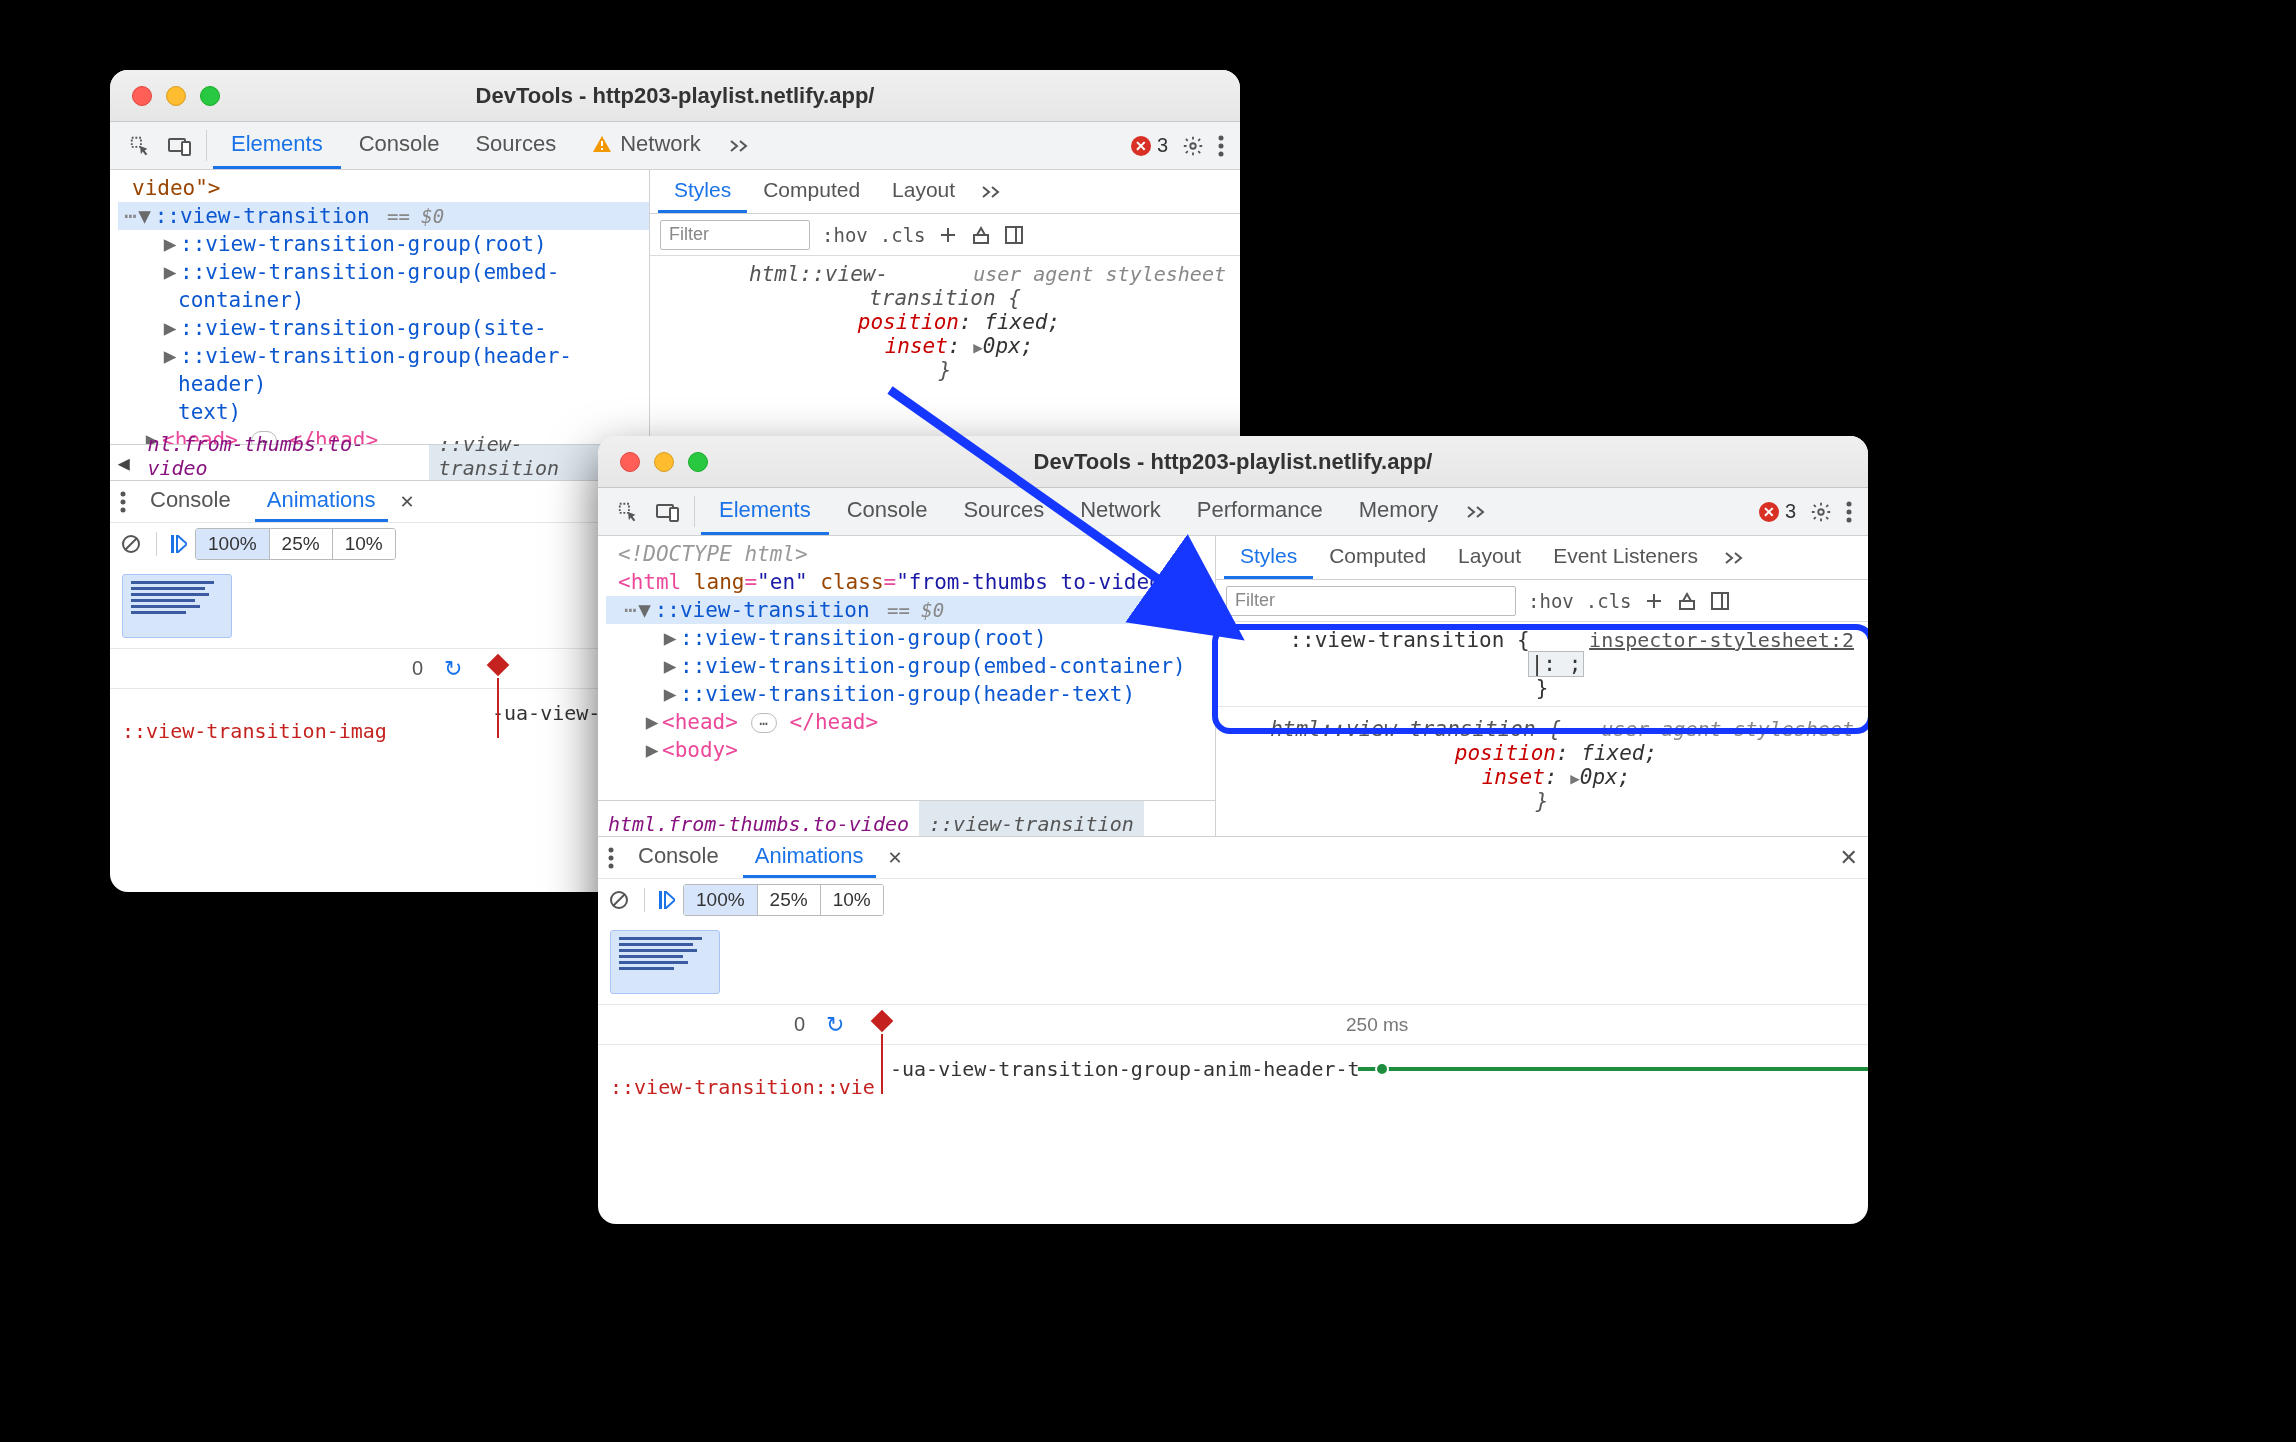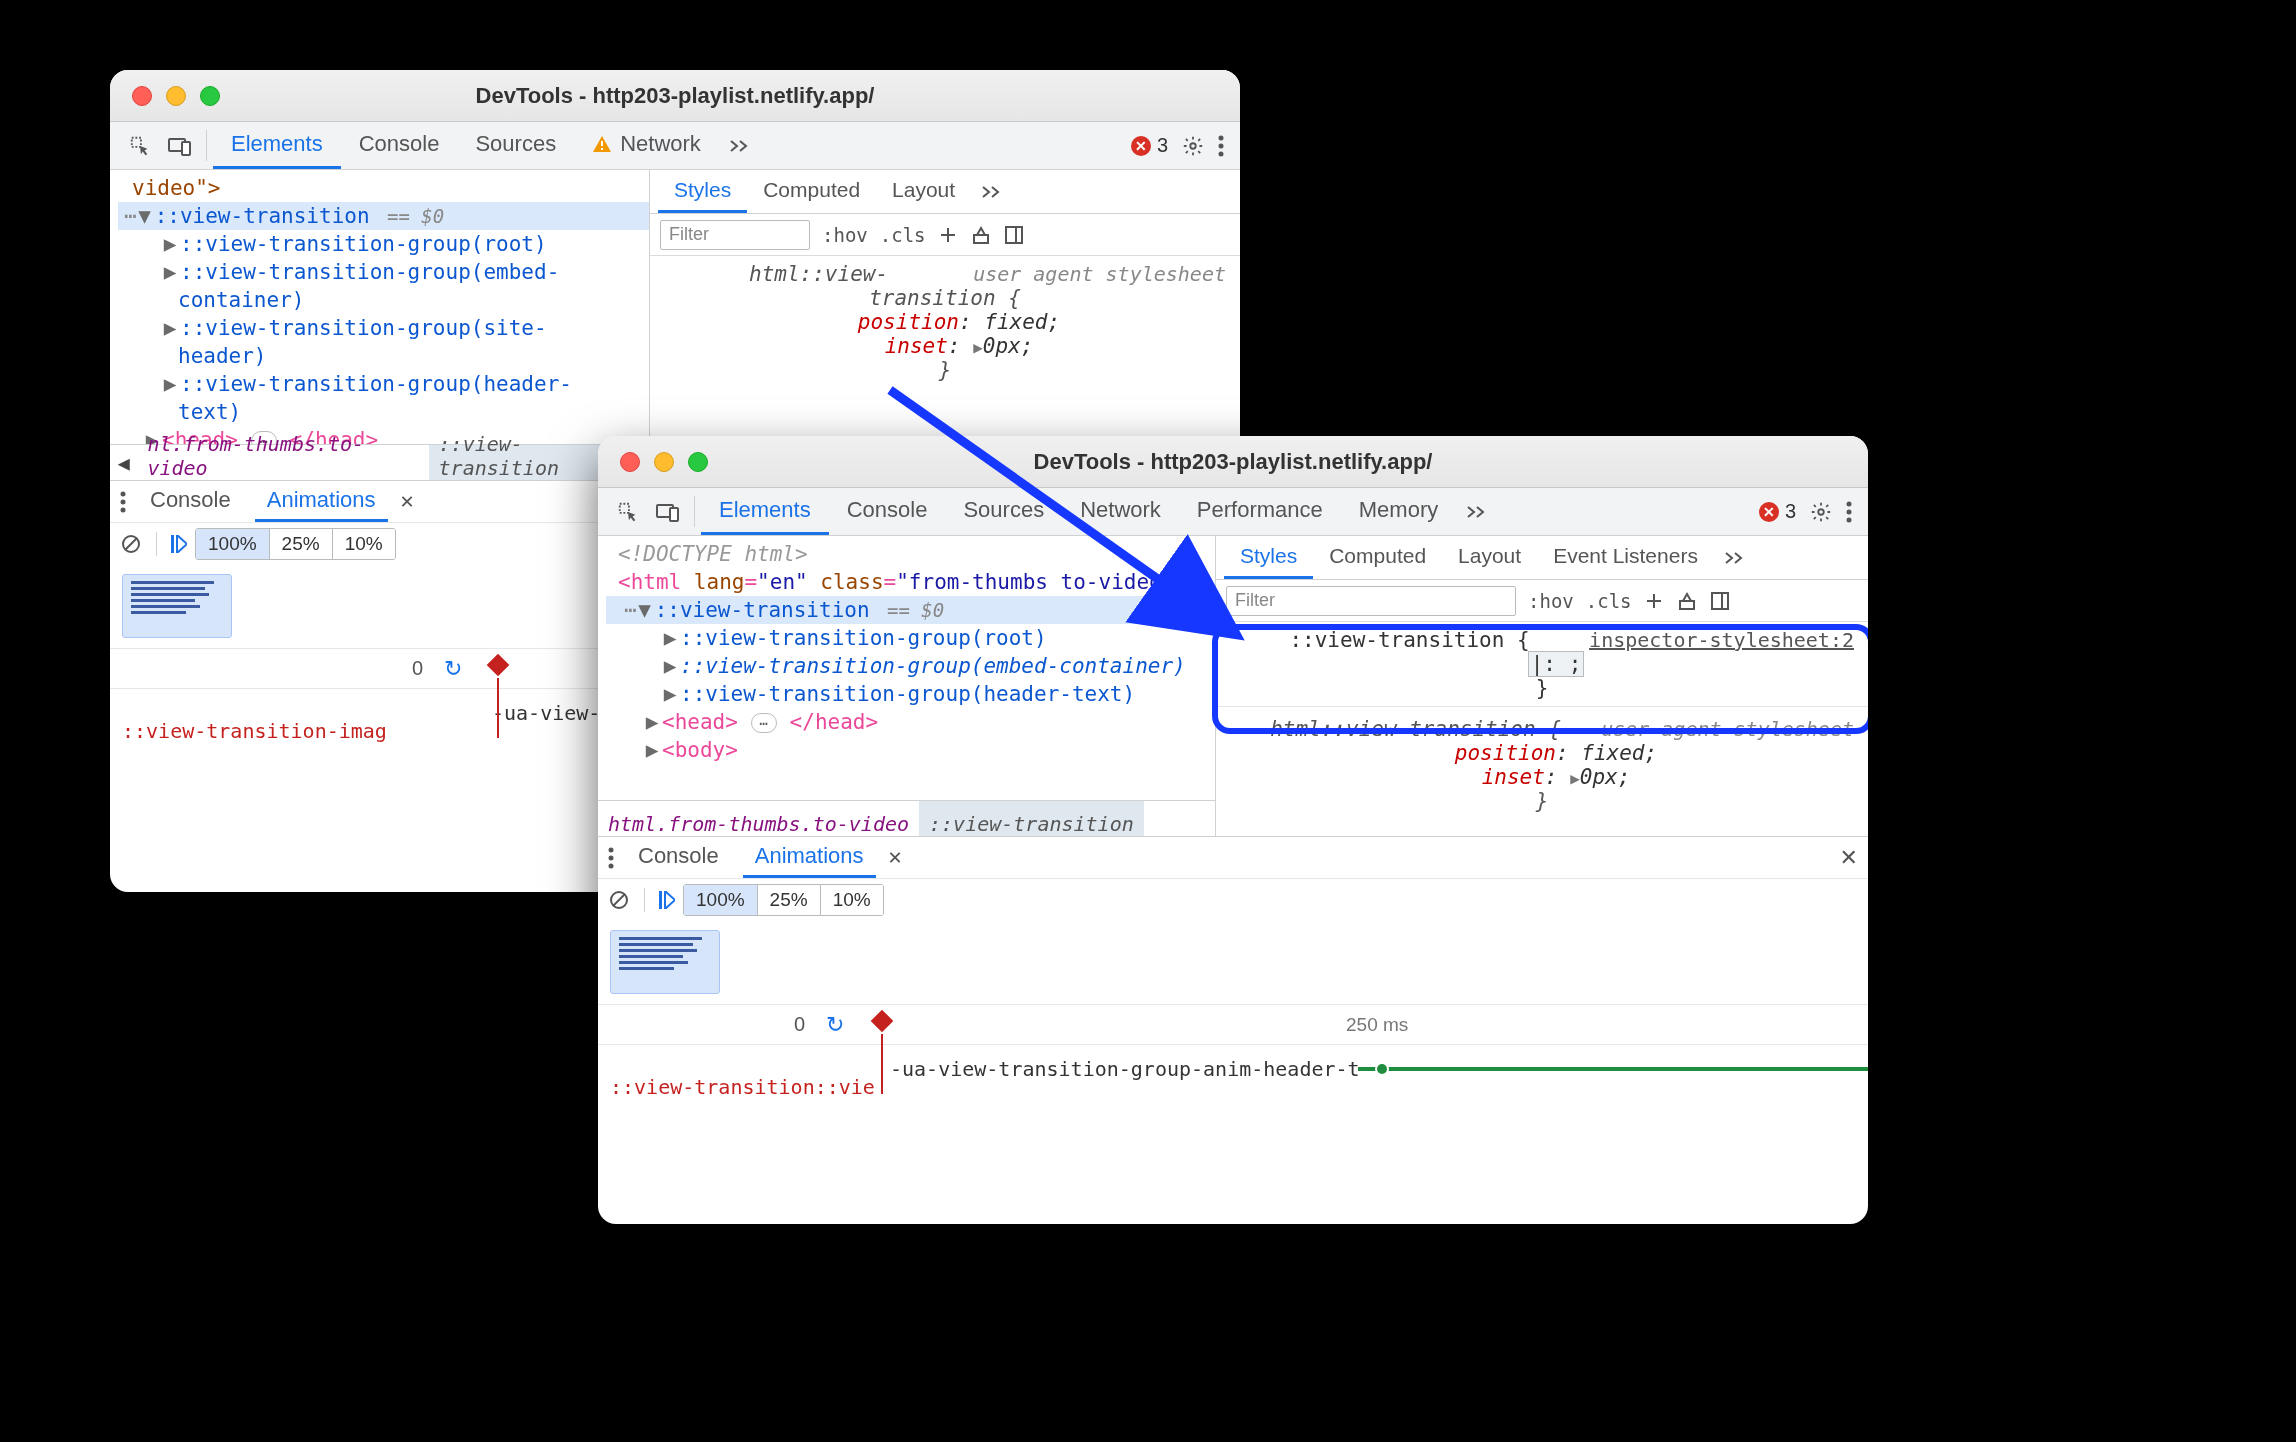--- a/index.html
+++ b/index.html
@@ -219,22 +219,22 @@
     <div class="dom-pane" style="width:540px;">
       <div class="dom-tree mono">
         <div class="line" style="padding-left:14px;"><span class="attr">video"&gt;</span></div>
         <div class="line sel" style="padding-left:6px;">
           <span style="color:#888;">⋯</span><span class="tri">▼</span><span class="pseudo">::view-transition</span><span class="eqd"> == $0</span>
         </div>
         <div class="line" style="padding-left:44px;"><span class="tri">▶</span><span class="pseudo">::view-transition-group(root)</span></div>
         <div class="line" style="padding-left:44px;"><span class="tri">▶</span><span class="pseudo">::view-transition-group(embed-</span></div>
         <div class="line" style="padding-left:60px;"><span class="pseudo">container)</span></div>
         <div class="line" style="padding-left:44px;"><span class="tri">▶</span><span class="pseudo">::view-transition-group(site-</span></div>
+        <div class="line" style="padding-left:44px;"><span class="tri">▶</span><span class="pseudo">::view-transition-group(header-</span></div>
         <div class="line" style="padding-left:60px;"><span class="pseudo">header)</span></div>
-        <div class="line" style="padding-left:44px;"><span class="tri">▶</span><span class="pseudo">::view-transition-group(header-</span></div>
         <div class="line" style="padding-left:60px;"><span class="pseudo">text)</span></div>
         <div class="line" style="padding-left:26px;"><span class="tri">▶</span><span class="tag">&lt;head&gt;</span> <span class="gray-pill">⋯</span> <span class="tag">&lt;/head&gt;</span></div>
       </div>
       <div class="breadcrumb">
         <span class="sc">◀</span>
         <span class="crumb">
             <span>nl.from-thumbs.to-video</span>
           </span>
         <span class="crumb active">
             <span class="pseudo">::view-transition</span>
@@ -430,21 +430,21 @@
     <div class="dom-pane" style="width:618px;">
       <div class="dom-tree mono">
         <div class="line" style="padding-left:12px;"><span class="doctype">&lt;!DOCTYPE html&gt;</span></div>
         <div class="line" style="padding-left:12px;">
           <span class="tag">&lt;html </span><span class="attr-name">lang</span><span class="tag">=</span><span class="attr-val">"en"</span> <span class="attr-name">class</span><span class="tag">=</span><span class="attr-val">"from-thumbs to-video"</span><span class="tag">&gt;</span>
         </div>
         <div class="line sel" style="padding-left:18px;">
           <span style="color:#888;">⋯</span><span class="tri">▼</span><span class="pseudo">::view-transition</span><span class="eqd"> == $0</span>
         </div>
         <div class="line" style="padding-left:56px;"><span class="tri">▶</span><span class="pseudo">::view-transition-group(root)</span></div>
-        <div class="line" style="padding-left:56px;font-style:italic;"><span class="tri">▶</span><span class="pseudo">::view-transition-group(embed-container)</span></div>
+        <div class="line" style="padding-left:56px;"><span class="tri">▶</span><span class="pseudo">::view-transition-group(embed-container)</span></div>
         <div class="line" style="padding-left:56px;"><span class="tri">▶</span><span class="pseudo">::view-transition-group(header-text)</span></div>
         <div class="line" style="padding-left:38px;"><span class="tri">▶</span><span class="tag">&lt;head&gt;</span> <span class="gray-pill">⋯</span> <span class="tag">&lt;/head&gt;</span></div>
         <div class="line" style="padding-left:38px;"><span class="tri">▶</span><span class="tag">&lt;body&gt;</span></div>
       </div>
       <div class="breadcrumb">
         <span class="crumb">
             <span>html.from-thumbs.to-video</span>
           </span>
         <span class="crumb active">
             <span class="pseudo">::view-transition</span>

